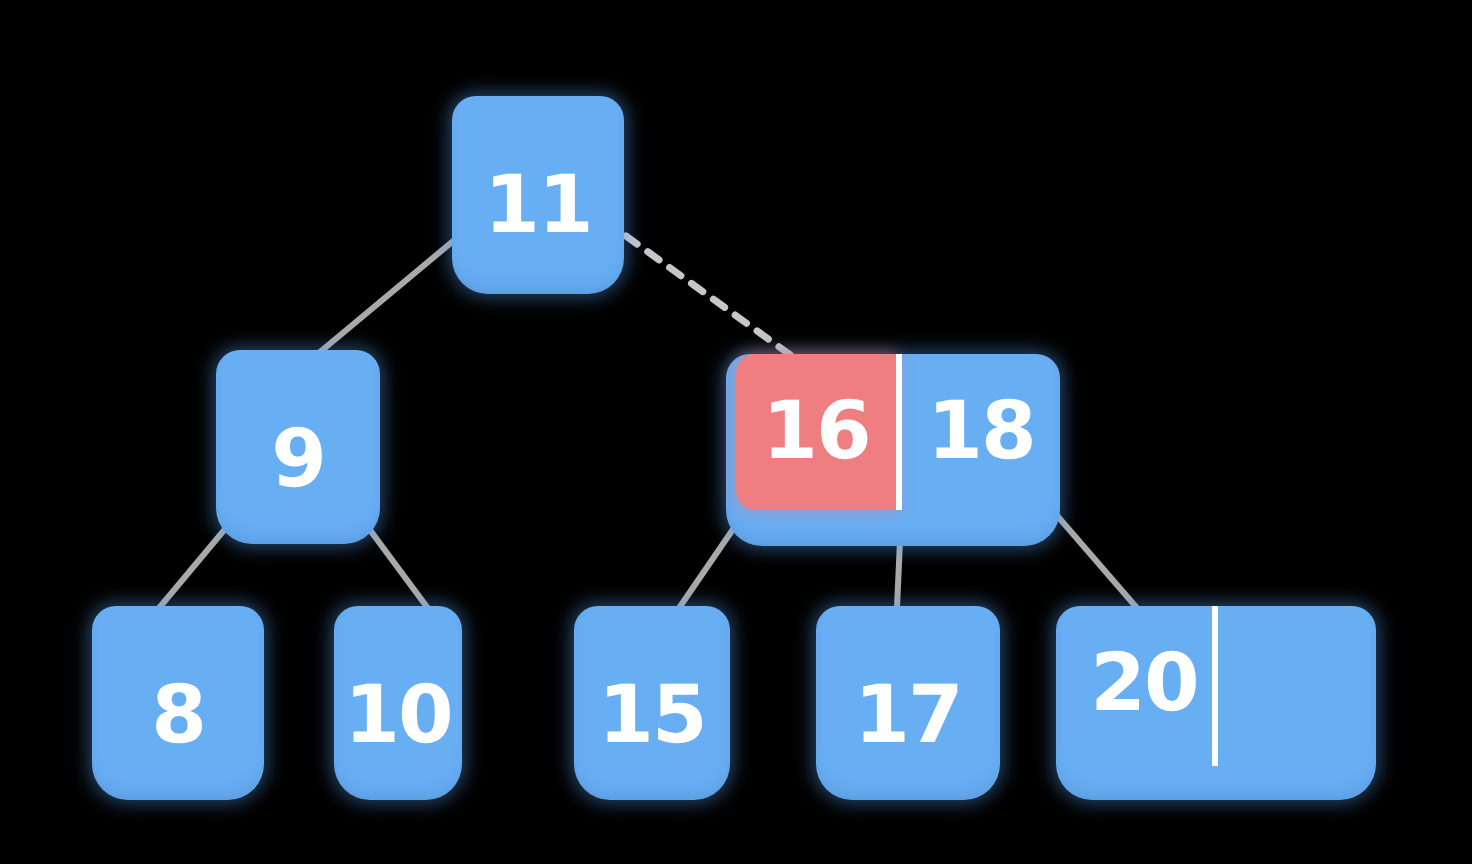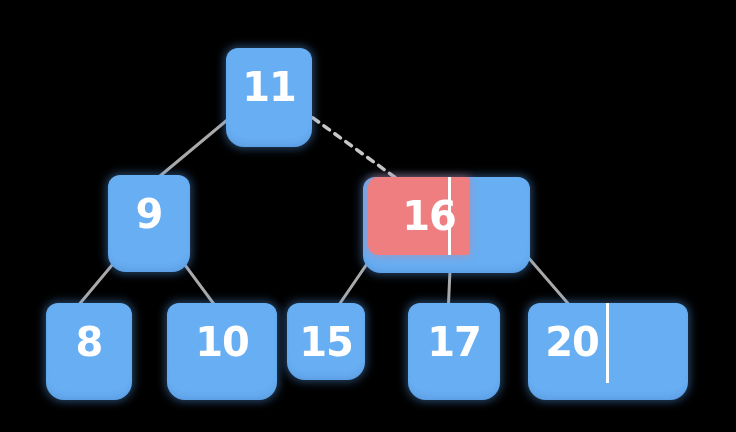--- a/index.html
+++ b/index.html
@@ -13,37 +13,36 @@
   .edges{position:absolute;left:0;top:0;z-index:1;}
   .edge{stroke:var(--edge,#a9a9a9);stroke-width:3;stroke-linecap:round;fill:none;}
   .edge.dashed{stroke:var(--edge-dashed,#c7c7c7);stroke-width:3.5;stroke-dasharray:7 6.5;}
   .node{
     position:absolute;z-index:2;
     background:var(--node-blue,#68aef3);
     border-radius:12px 12px 18px 18px;
     box-shadow:0 0 9px 2px rgba(88,160,240,.42), inset 0 -6px 9px -5px rgba(15,50,110,.20);
   }
   .key-row{
-    position:absolute;left:0;top:0;right:0;height:78px;
+    position:absolute;left:0;top:16px;right:0;height:78px;
     display:flex;align-items:center;justify-content:center;
   }
   .key{
     color:var(--key-text,#fff);
     font-size:40px;font-weight:bold;line-height:1;
     letter-spacing:-1px;
   }
   .cell{
     position:absolute;top:0;height:78px;
     display:flex;align-items:center;justify-content:center;
   }
   .cell.red{
     background:var(--node-red,#ef7e81);
     border-radius:10px 2px 2px 10px;
     box-shadow:0 0 8px 1px rgba(235,120,125,.45);
-    padding-left:21px;
   }
   .divider{
     position:absolute;top:0;width:3px;
     background:var(--divider,#fff);
   }
 </style>
 </head>
 <body>
 
 <div class="stage">
@@ -68,35 +67,38 @@
     <div class="key-row">
       <span class="key">9</span>
     </div>
   </div>
 
   <div class="node" style="left:363px;top:177px;width:167px;height:96px">
     <div class="cell red" style="left:5px;width:80px">
       <span class="key">16</span>
     </div>
     <div class="divider" style="left:85px;height:78px"></div>
+    <div class="cell" style="left:88px;width:79px">
+      <span class="key">18</span>
+    </div>
   </div>
 
   <div class="node" style="left:46px;top:303px;width:86px;height:97px">
     <div class="key-row">
       <span class="key">8</span>
     </div>
   </div>
 
-  <div class="node" style="left:167px;top:303px;width:110px;height:97px">
+  <div class="node" style="left:167px;top:303px;width:64px;height:97px">
     <div class="key-row">
       <span class="key">10</span>
     </div>
   </div>
 
-  <div class="node" style="left:287px;top:303px;width:78px;height:77px">
+  <div class="node" style="left:287px;top:303px;width:78px;height:97px">
     <div class="key-row">
       <span class="key">15</span>
     </div>
   </div>
 
   <div class="node" style="left:408px;top:303px;width:92px;height:97px">
     <div class="key-row">
       <span class="key">17</span>
     </div>
   </div>

